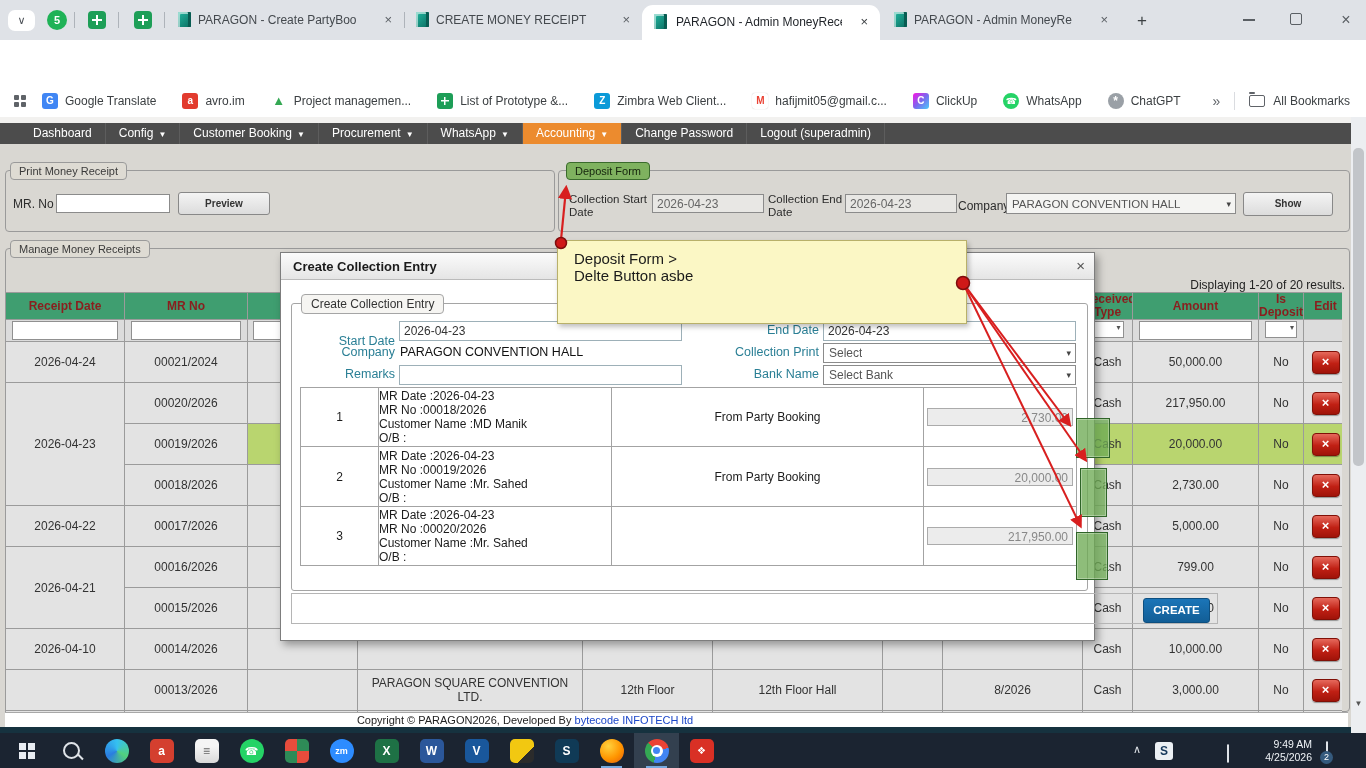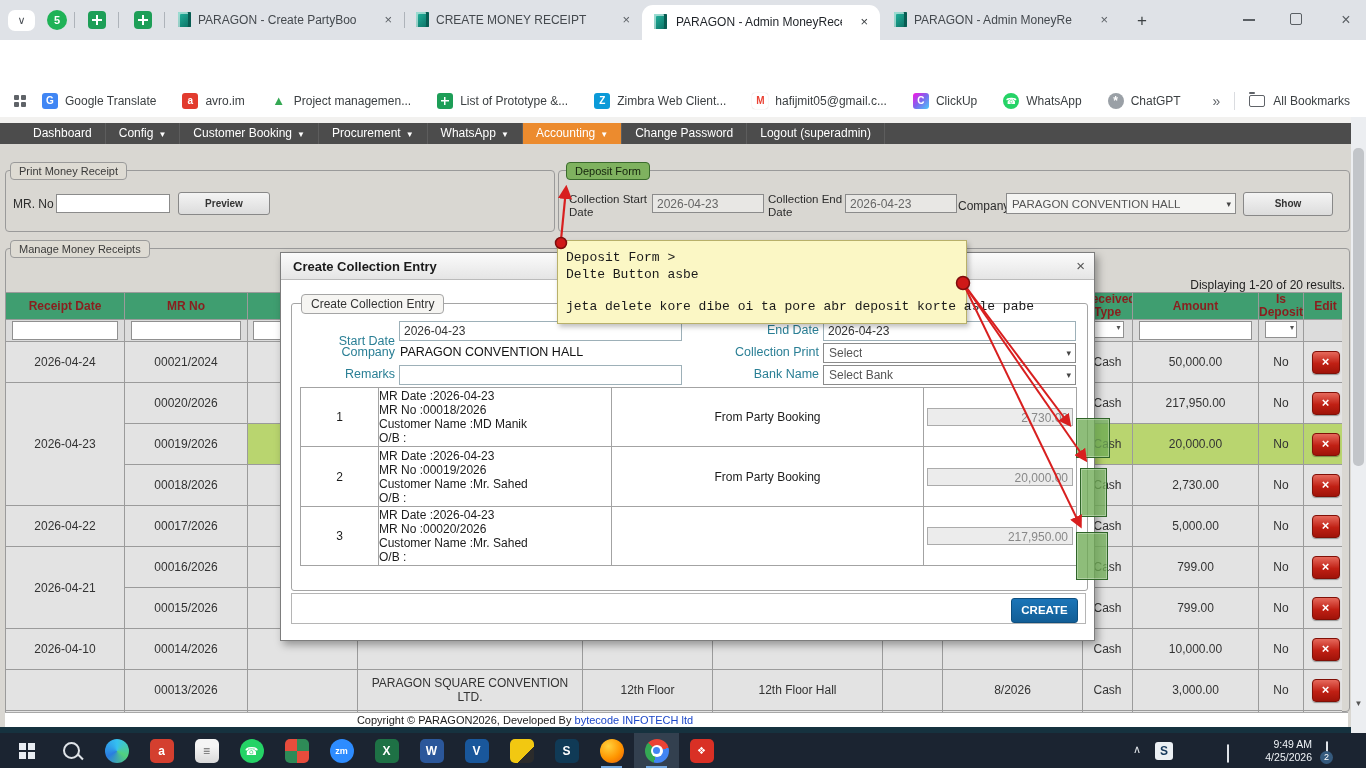--- a/index.html
+++ b/index.html
@@ -109,27 +109,27 @@
     font-size:12px;color:#333;padding:2px 9px;}
   .mlabel{position:absolute;font-size:12.5px;color:#2a7f95;text-align:right;}
   .mtext{position:absolute;font-size:12.5px;color:#111;}
   table.mt{position:absolute;left:19px;top:134px;border-collapse:collapse;table-layout:fixed;width:776px;}
   table.mt td{border:1px solid #a3a3a3;font-size:12px;color:#1c1c1c;padding:0;}
   table.mt tr.mh td{height:19px;text-align:center;color:#2a7f95;font-size:12.5px;}
   .partic{padding:5px 4px 5px 6px;line-height:14px;text-align:left;}
   .partic span{display:block;}
   .amtbox{margin:0 3px 0 auto;width:146px;height:18px;background:#ececec;border:1px solid #ababab;
     font-size:12px;color:#888;text-align:right;line-height:18px;padding-right:4px;box-sizing:border-box;}
-  .btnstrip{position:absolute;left:10px;top:340px;width:795px;height:31px;border:1px solid #b5b5b5;box-sizing:border-box;}
+  .btnstrip{position:absolute;left:10px;top:340px;width:927px;height:31px;border:1px solid #b5b5b5;box-sizing:border-box;}
   .createbtn{position:absolute;right:7px;top:4px;width:65px;height:23px;background:linear-gradient(#1b75b8,#125e96);
     border:1px solid #0d4f80;border-radius:3px;color:#fff;font-weight:bold;font-size:11.5px;text-align:center;line-height:22px;}
   
   .note{position:absolute;left:557px;top:240px;width:408px;height:82px;background:#fbf7c5;border:1px solid #b8b06a;
     box-shadow:2px 3px 5px rgba(0,0,0,.25);z-index:40;}
-  .note span{position:absolute;left:8px;font-size:13px;color:#1a1a1a;white-space:nowrap;font-family:Liberation Mono, monospace;}
+  .note span{position:absolute;left:16px;font-size:15px;color:#1a1a1a;white-space:nowrap;}
   .hl{position:absolute;background:rgba(110,170,85,.78);border:1px solid #2f6428;
     box-shadow:inset 0 0 0 1px rgba(255,255,255,.3);z-index:45;}
   .overlay{position:absolute;left:0;top:0;z-index:50;pointer-events:none;}
   
   .taskbar{position:absolute;left:0;top:733px;width:1366px;height:35px;background:#1b2431;z-index:60;}
   .tkrow{position:absolute;left:4px;top:0;height:35px;display:flex;}
   .tk{width:45px;height:35px;display:flex;align-items:center;justify-content:center;position:relative;}
   .tk .sq{width:24px;height:24px;border-radius:5px;font-size:12px;font-weight:bold;color:#fff;text-align:center;line-height:24px;}
   .tk-active{background:#33404f;}
   .tk-open:after{content:"";position:absolute;left:12px;bottom:0;width:21px;height:2.5px;background:#76a9e0;}
@@ -575,21 +575,20 @@
       </table>
 
     <div class="btnstrip">
       <div class="createbtn">CREATE</div>
     </div>
   </div>
 
   <div class="note">
     <span style="top:9px;">Deposit Form &gt;</span>
     <span style="top:26px;">Delte Button asbe</span>
-    <span style="top:58px;">jeta delete kore dibe oi ta pore abr deposit korte asle pabe</span>
   </div>
 
   <div class="hl" style="left:1076px;top:418px;width:32px;height:38px;"></div>
   <div class="hl" style="left:1080px;top:468px;width:25px;height:47px;"></div>
   <div class="hl" style="left:1076px;top:532px;width:30px;height:46px;"></div>
 
   <svg class="overlay" width="1366" height="768">
     <defs>
       <marker id="arr" viewBox="0 0 10 10" refX="7" refY="5" markerWidth="6.5" markerHeight="6.5" orient="auto">
         <path d="M0,0 L10,5 L0,10 z" fill="#d81f1f"></path>

